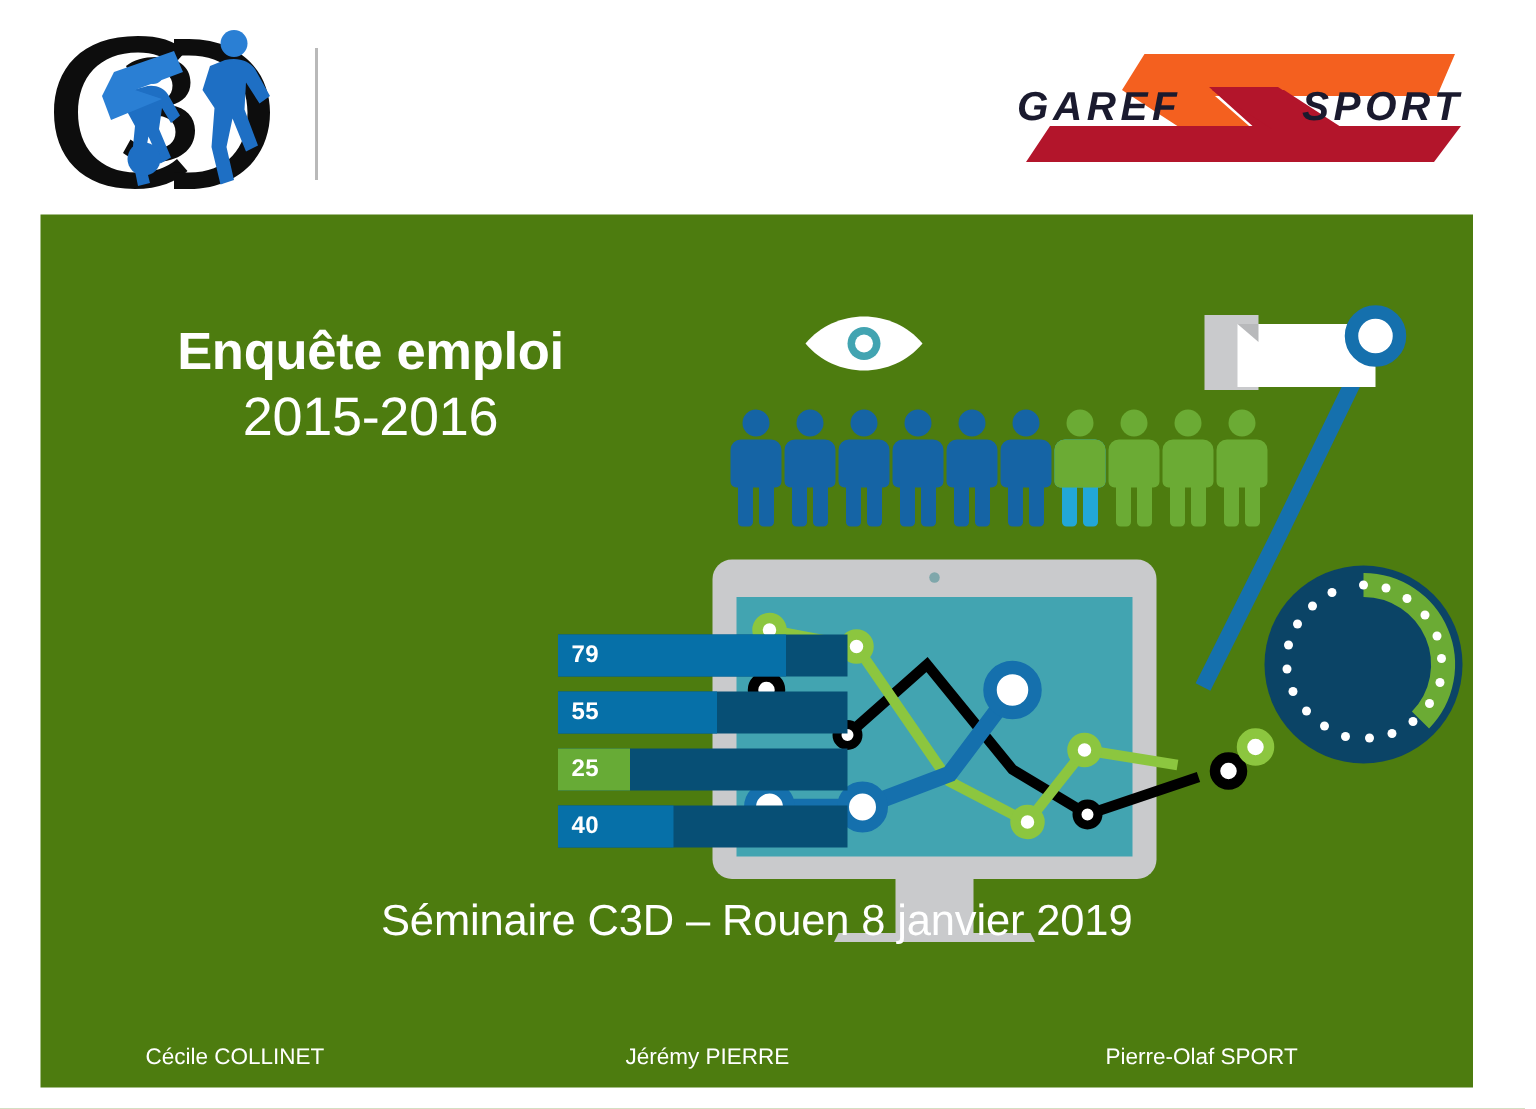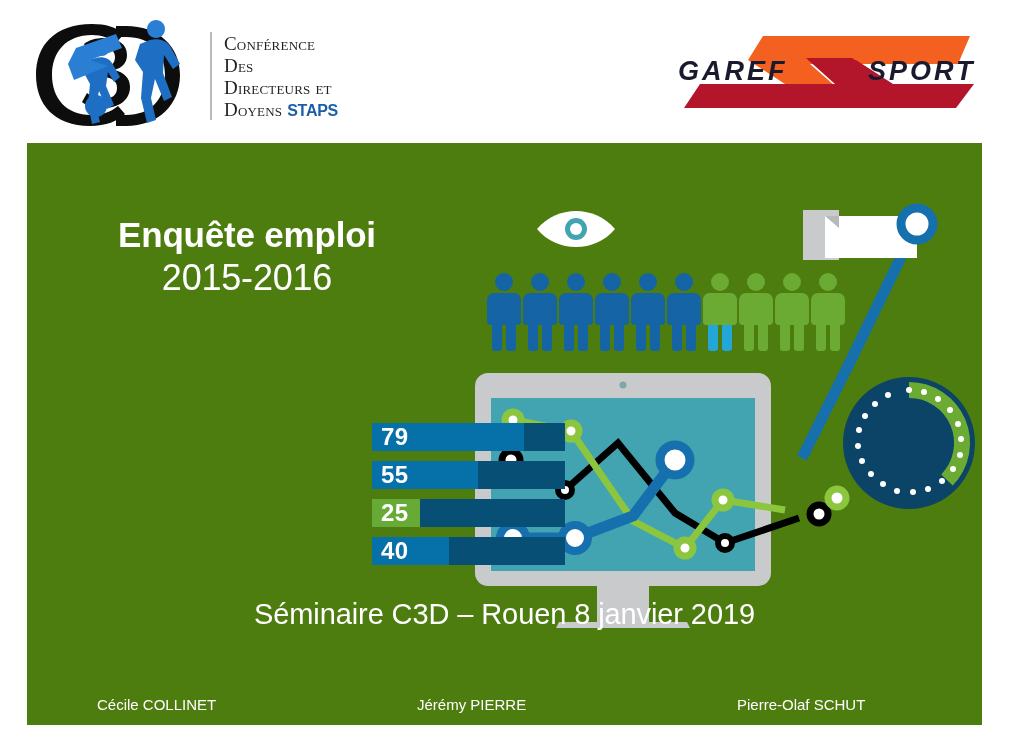--- a/index.html
+++ b/index.html
@@ -47,21 +47,21 @@
   .art svg{display:block;}
 
   
   .barchart{position:absolute;left:345px;top:280px;width:220px;height:155px;}
   .bar-row{position:relative;width:193px;height:28px;margin-bottom:10px;background:#074f75;}
   .bar-fill{position:absolute;left:0;top:0;height:28px;}
   .bar-fill.blue{background:#0670a8;}
   .bar-fill.green{background:#67ab36;}
   .bar-value{
     position:absolute;left:9px;top:0;height:28px;line-height:28px;
-    color:#ffffff;font-size:24px;font-weight:bold;letter-spacing:.3px;
+    color:#ffffff;font-size:16px;font-weight:bold;letter-spacing:.3px;
   }
 
   
   .seminar{
     position:absolute;left:0;top:455px;width:955px;text-align:center;
     color:#ffffff;font-size:29px;font-weight:normal;letter-spacing:-.1px;
   }
   .authors{
     position:absolute;left:0;top:545px;width:955px;height:32px;
     display:flex;align-items:center;
@@ -94,26 +94,20 @@
 
         <path d="M72 28 C76 28 79 31 79 35 C79 39 76 42 72 42 C68 42 65 39 65 35 C65 31 68 28 72 28 Z" fill="#2a7fd4"></path>
         <path d="M66 44 C72 42 79 44 82 49 L90 63 L84 68 L78 58 L76 72 L84 91 L77 95 L69 77 L66 92 L70 108 L62 110 L58 90 L60 70 L54 59 L58 46 Z" fill="#1e6fc4"></path>
 
         <path d="M46 34 L86 20 L92 34 L60 46 L78 52 L44 66 L38 50 Z" fill="#2a7fd4"></path>
 
         <circle cx="66" cy="92" r="11" fill="#1e6fc4"></circle>
       </svg>
     </div>
     <div class="c3d-divider"></div>
-    <div class="c3d-text">
-      <div class="c3d-line">Conférence</div>
-      <div class="c3d-line">Des</div>
-      <div class="c3d-line">Directeurs et</div>
-      <div class="c3d-line"><span>Doyens</span> <span class="staps">STAPS</span></div>
-    </div>
   </div>
 
   <div class="garef-logo">
     <svg width="320" height="85" viewBox="0 0 320 85">
 
       <polygon points="103,8 310,8 298,36 150,36 175,58 128,58 88,32" fill="#f4601f"></polygon>
 
       <polygon points="146,30 192,30 232,56 314,56 296,80 24,80 40,56 175,56" fill="#b3152b"></polygon>
 
       <polygon points="148,32 196,32 236,58 188,58" fill="#b3152b"></polygon>
@@ -266,15 +260,15 @@
       <div class="bar-fill blue" style="width:40%"></div>
       <div class="bar-value">40</div>
     </div>
   </div>
 
   <div class="seminar">Séminaire C3D – Rouen 8 janvier 2019</div>
 
   <div class="authors">
     <div class="author a0">Cécile COLLINET</div>
     <div class="author a1">Jérémy PIERRE</div>
-    <div class="author a2">Pierre-Olaf SCHUT</div>
+    <div class="author a2">Pierre-Olaf SPORT</div>
   </div>
 </div>
 
 </body></html>

